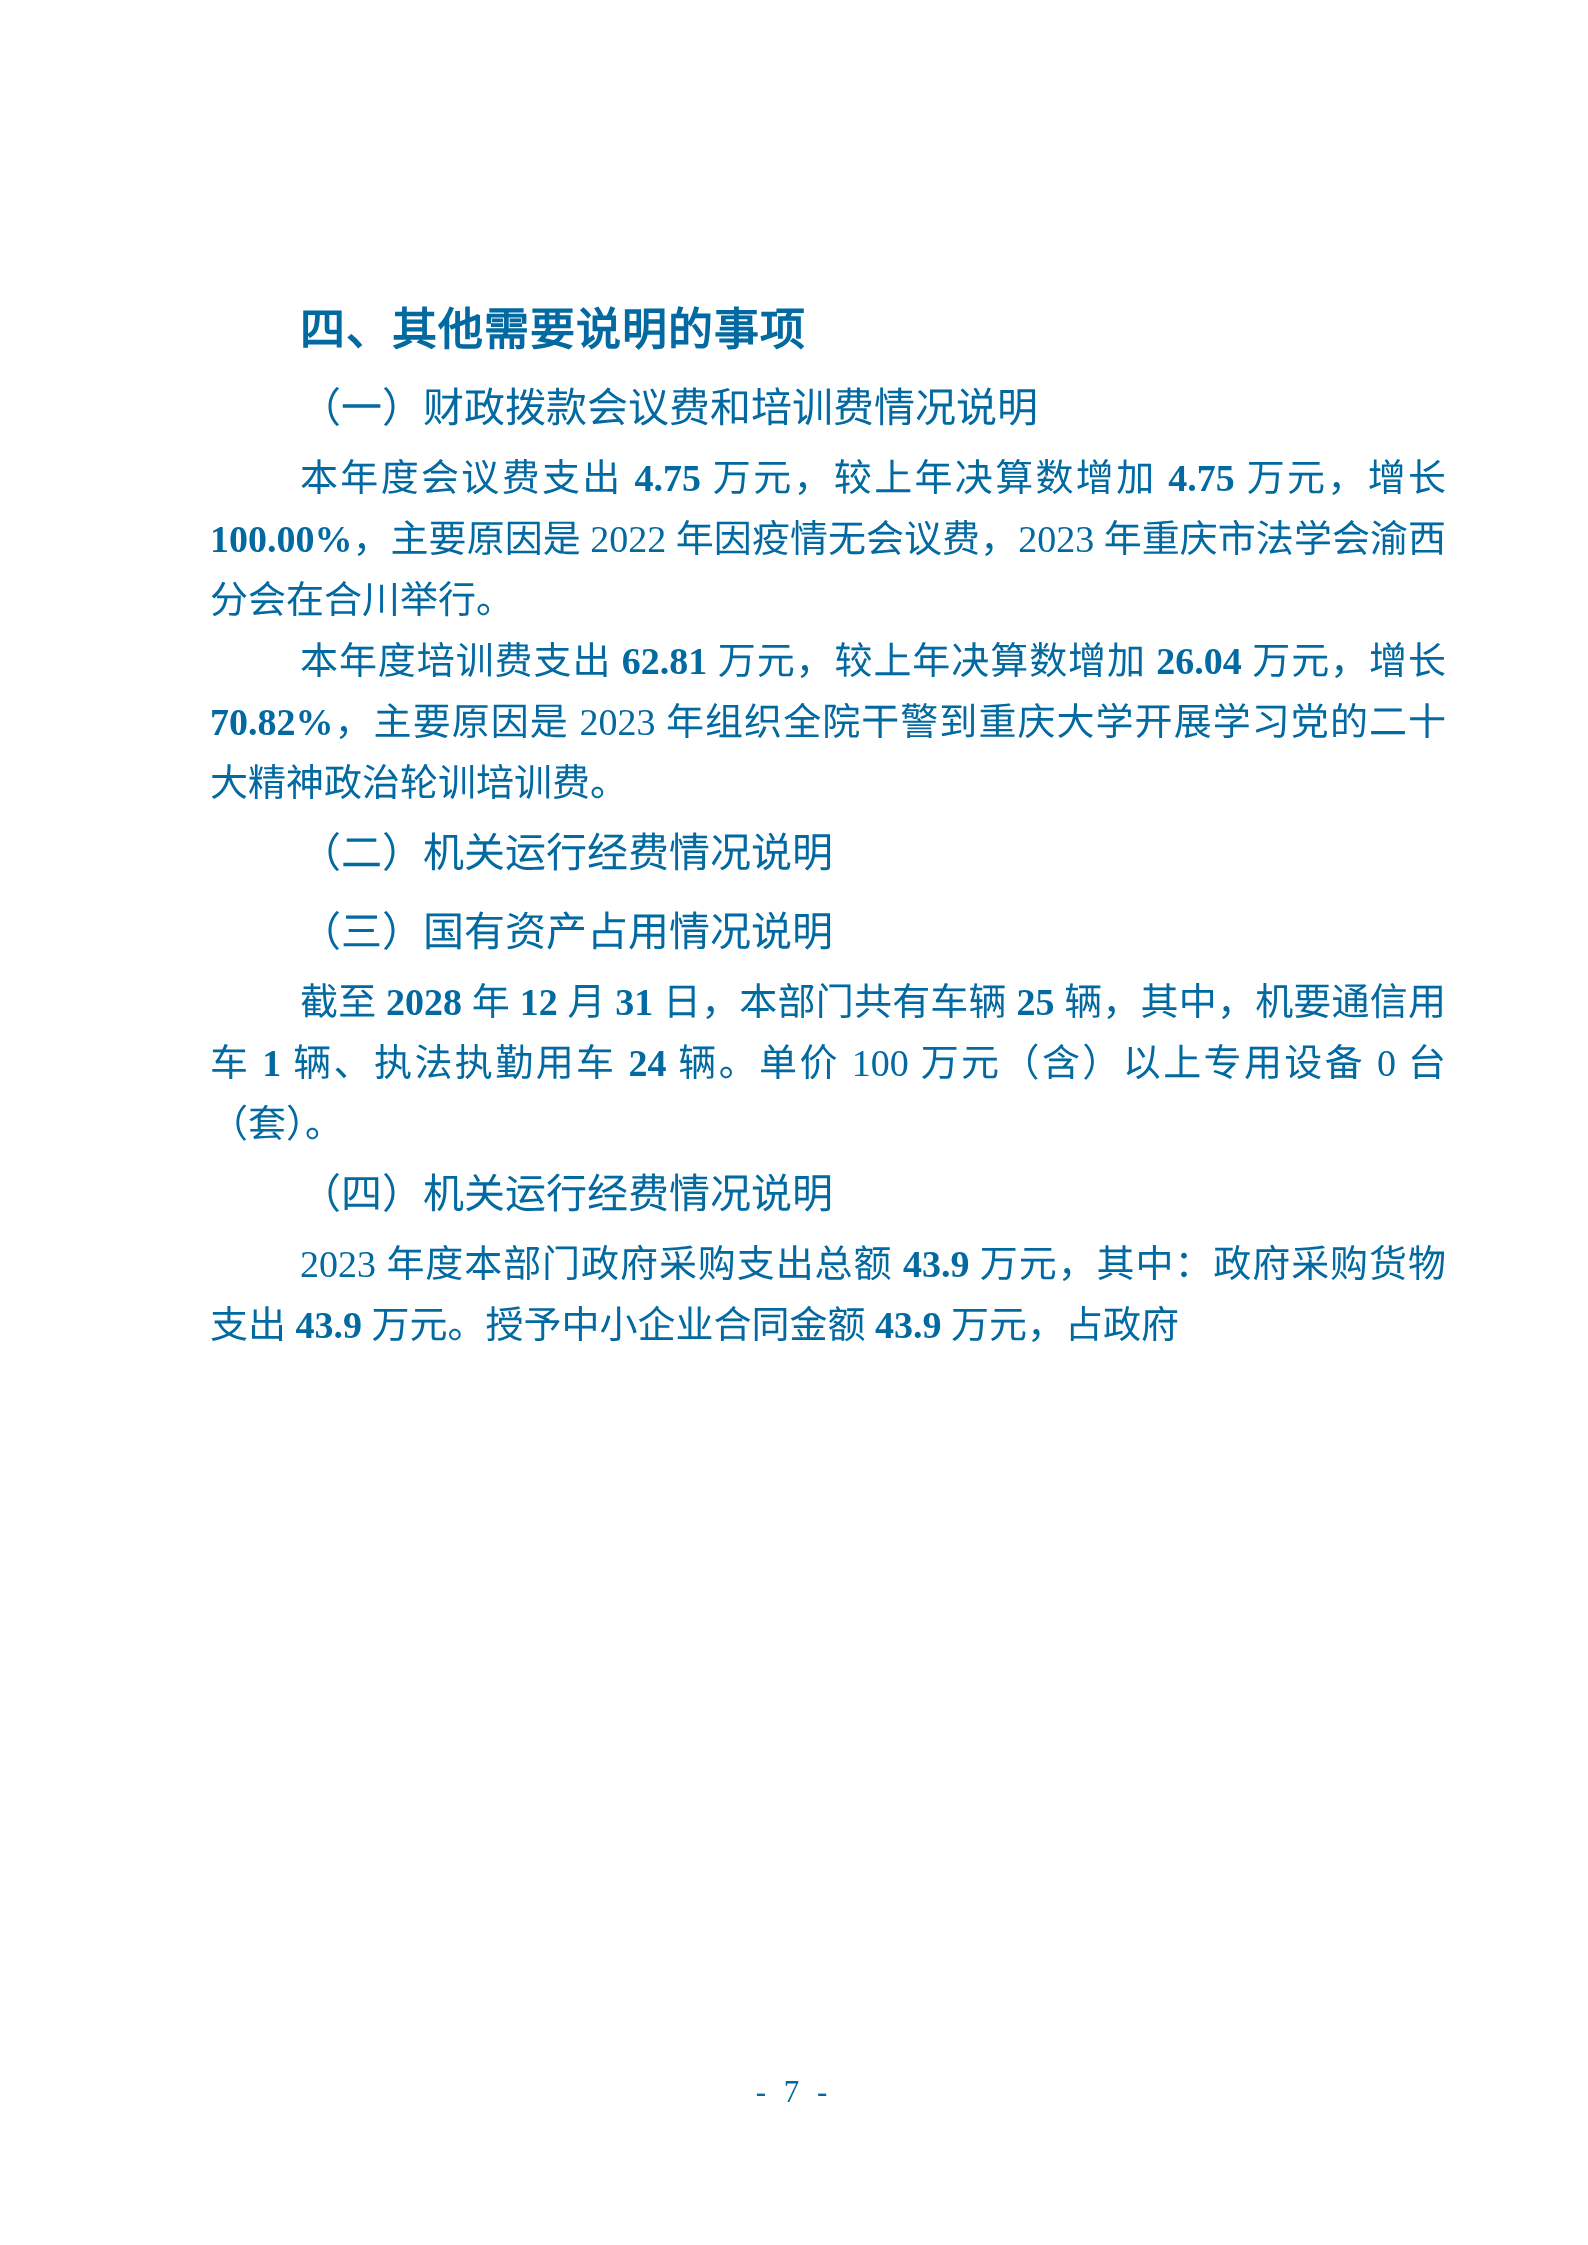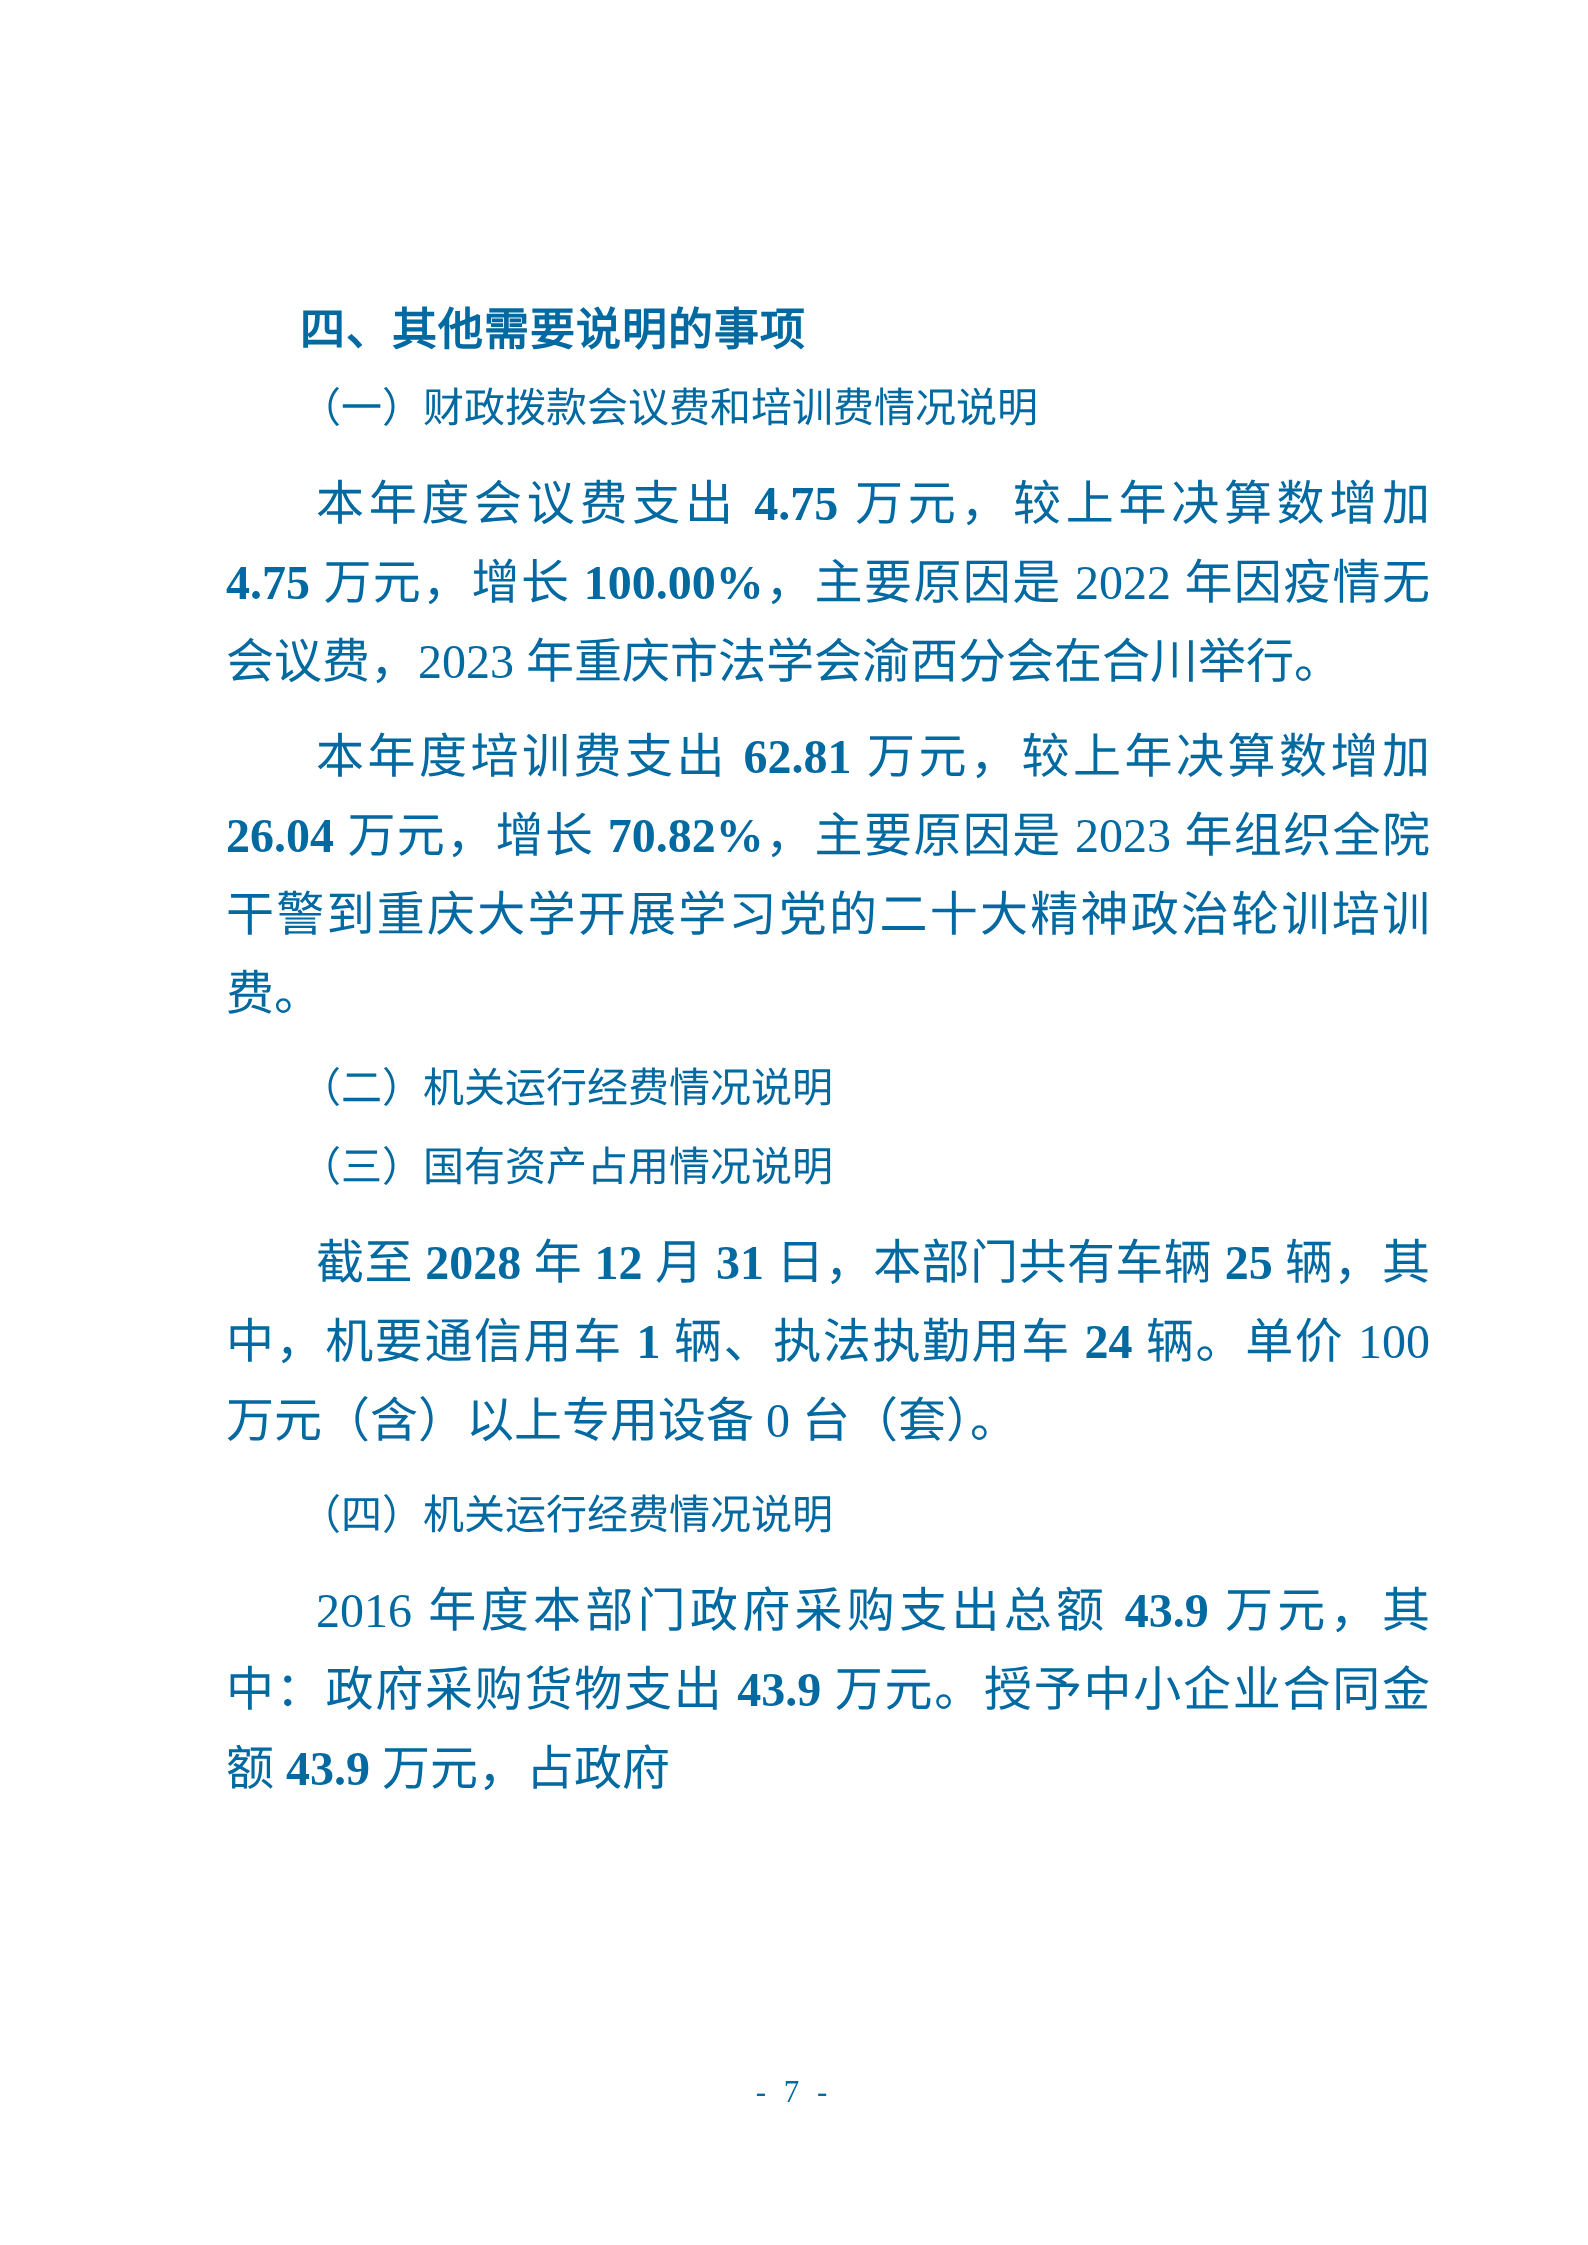--- a/index.html
+++ b/index.html
@@ -34,23 +34,23 @@
   }
   .h2 {
     font-weight: 400;
     font-size: 41px;
     line-height: 79px;
     margin: 0;
     text-indent: 90px;
     white-space: nowrap;
   }
   .para {
-    font-size: 48px;
-    line-height: 79px;
-    margin: 16px;
+    font-size: 38px;
+    line-height: 61px;
+    margin: 0;
     text-indent: 90px;
     text-align: justify;
   }
   .num-bold {
     font-weight: 700;
   }
   .footer {
     position: absolute;
     left: 0;
     right: 0;
@@ -77,18 +77,18 @@
 
     <h2 class="h2">（二）机关运行经费情况说明</h2>
 
 
     <h2 class="h2">（三）国有资产占用情况说明</h2>
 
     <p class="para"><span>截至 </span><span class="num-bold">2028</span><span> 年 </span><span class="num-bold">12</span><span> 月 </span><span class="num-bold">31</span><span> 日，本部门共有车辆 </span><span class="num-bold">25</span><span> 辆，其中，机要通信用车 </span><span class="num-bold">1</span><span> 辆、执法执勤用车 </span><span class="num-bold">24</span><span> 辆。单价 100 万元（含）以上专用设备 0 台（套）。</span></p>
 
     <h2 class="h2">（四）机关运行经费情况说明</h2>
 
-    <p class="para"><span>2016 年度本部门政府采购支出总额 </span><span class="num-bold">43.9</span><span> 万元，其中：政府采购货物支出 </span><span class="num-bold">43.9</span><span> 万元。授予中小企业合同金额 </span><span class="num-bold">43.9</span><span> 万元，占政府</span></p>
+    <p class="para"><span>2023 年度本部门政府采购支出总额 </span><span class="num-bold">43.9</span><span> 万元，其中：政府采购货物支出 </span><span class="num-bold">43.9</span><span> 万元。授予中小企业合同金额 </span><span class="num-bold">43.9</span><span> 万元，占政府</span></p>
 
   </div>
 
   <div class="footer">- 7 -</div>
 </div>
 
 </body></html>

